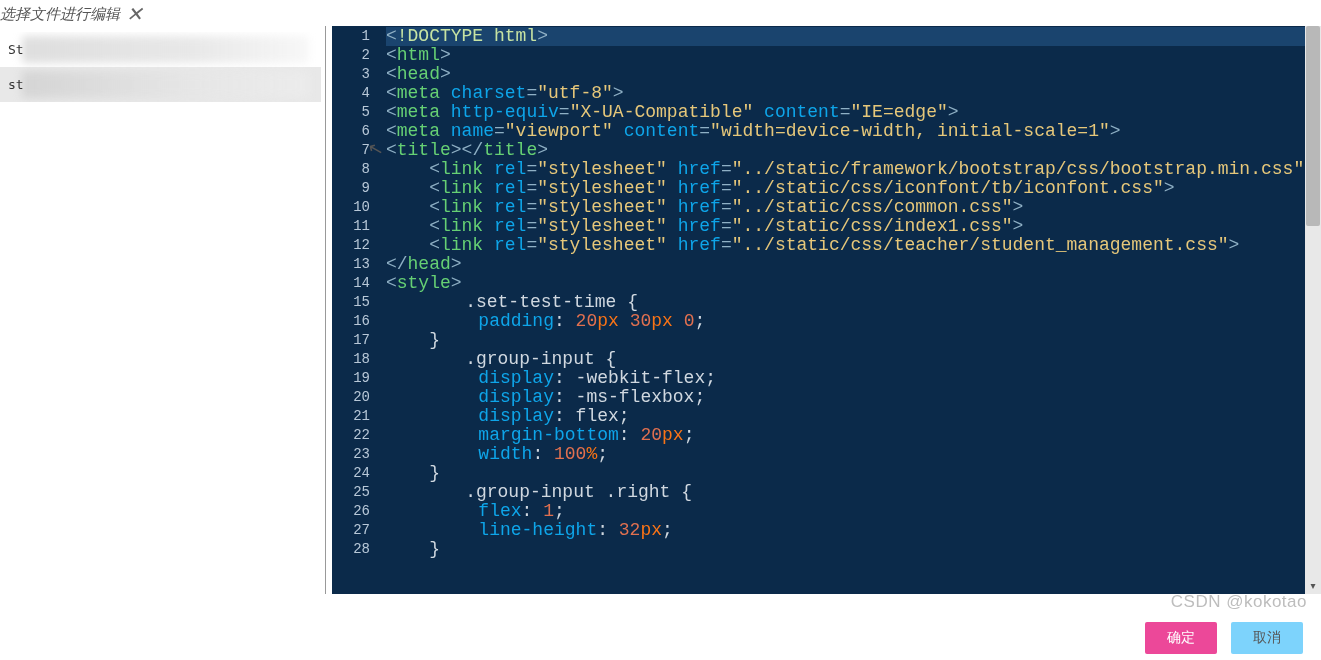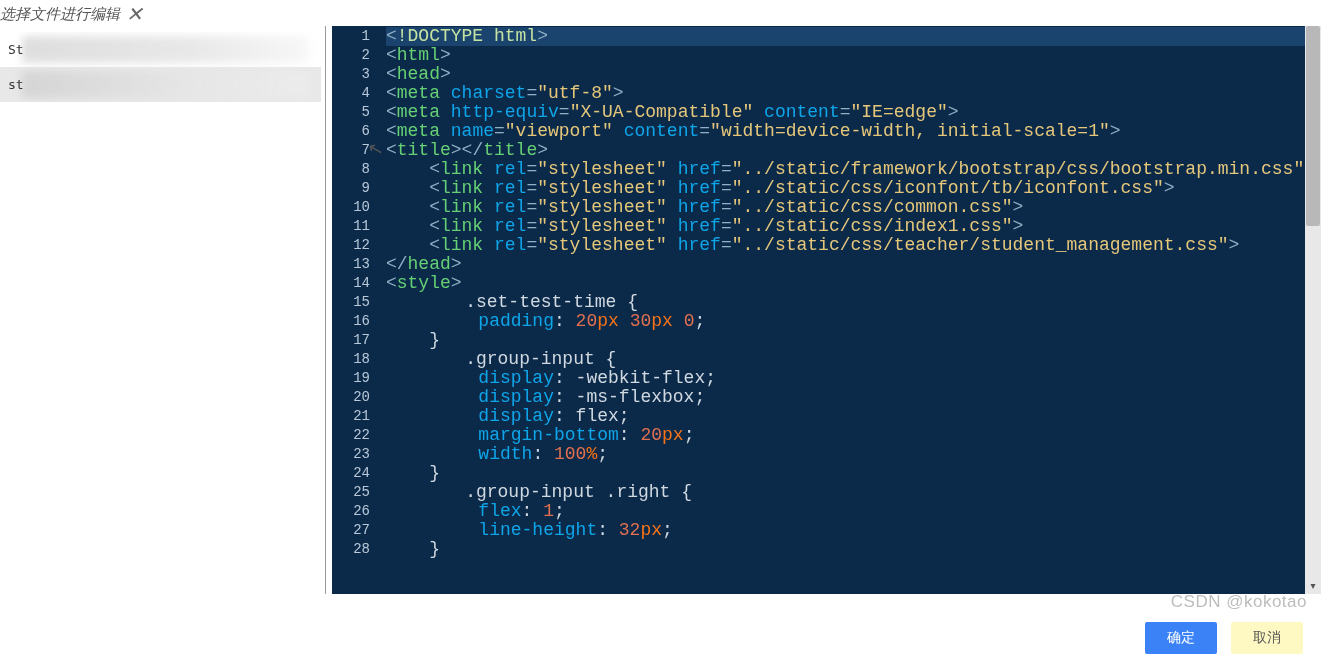--- a/index.html
+++ b/index.html
@@ -167,22 +167,22 @@
       align-items: center;
     }
     .btn {
       height: 32px;
       padding: 0 22px;
       font-size: 14px;
       border: none;
       cursor: pointer;
       border-radius: 2px;
     }
-    .btn-primary { background: #3b82f6; color: #fff; }
-    .btn-plain { background: #fef9c3; color: #565656; }
+    .btn-primary { background: #ec4899; color: #fff; }
+    .btn-plain { background: #7dd3fc; color: #565656; }
     .cursor-arrow {
       position: absolute;
       left: 368px;
       top: 138px;
       font-size: 18px;
       color: #555;
       transform: rotate(-15deg);
       pointer-events: none;
     }
   </style>

